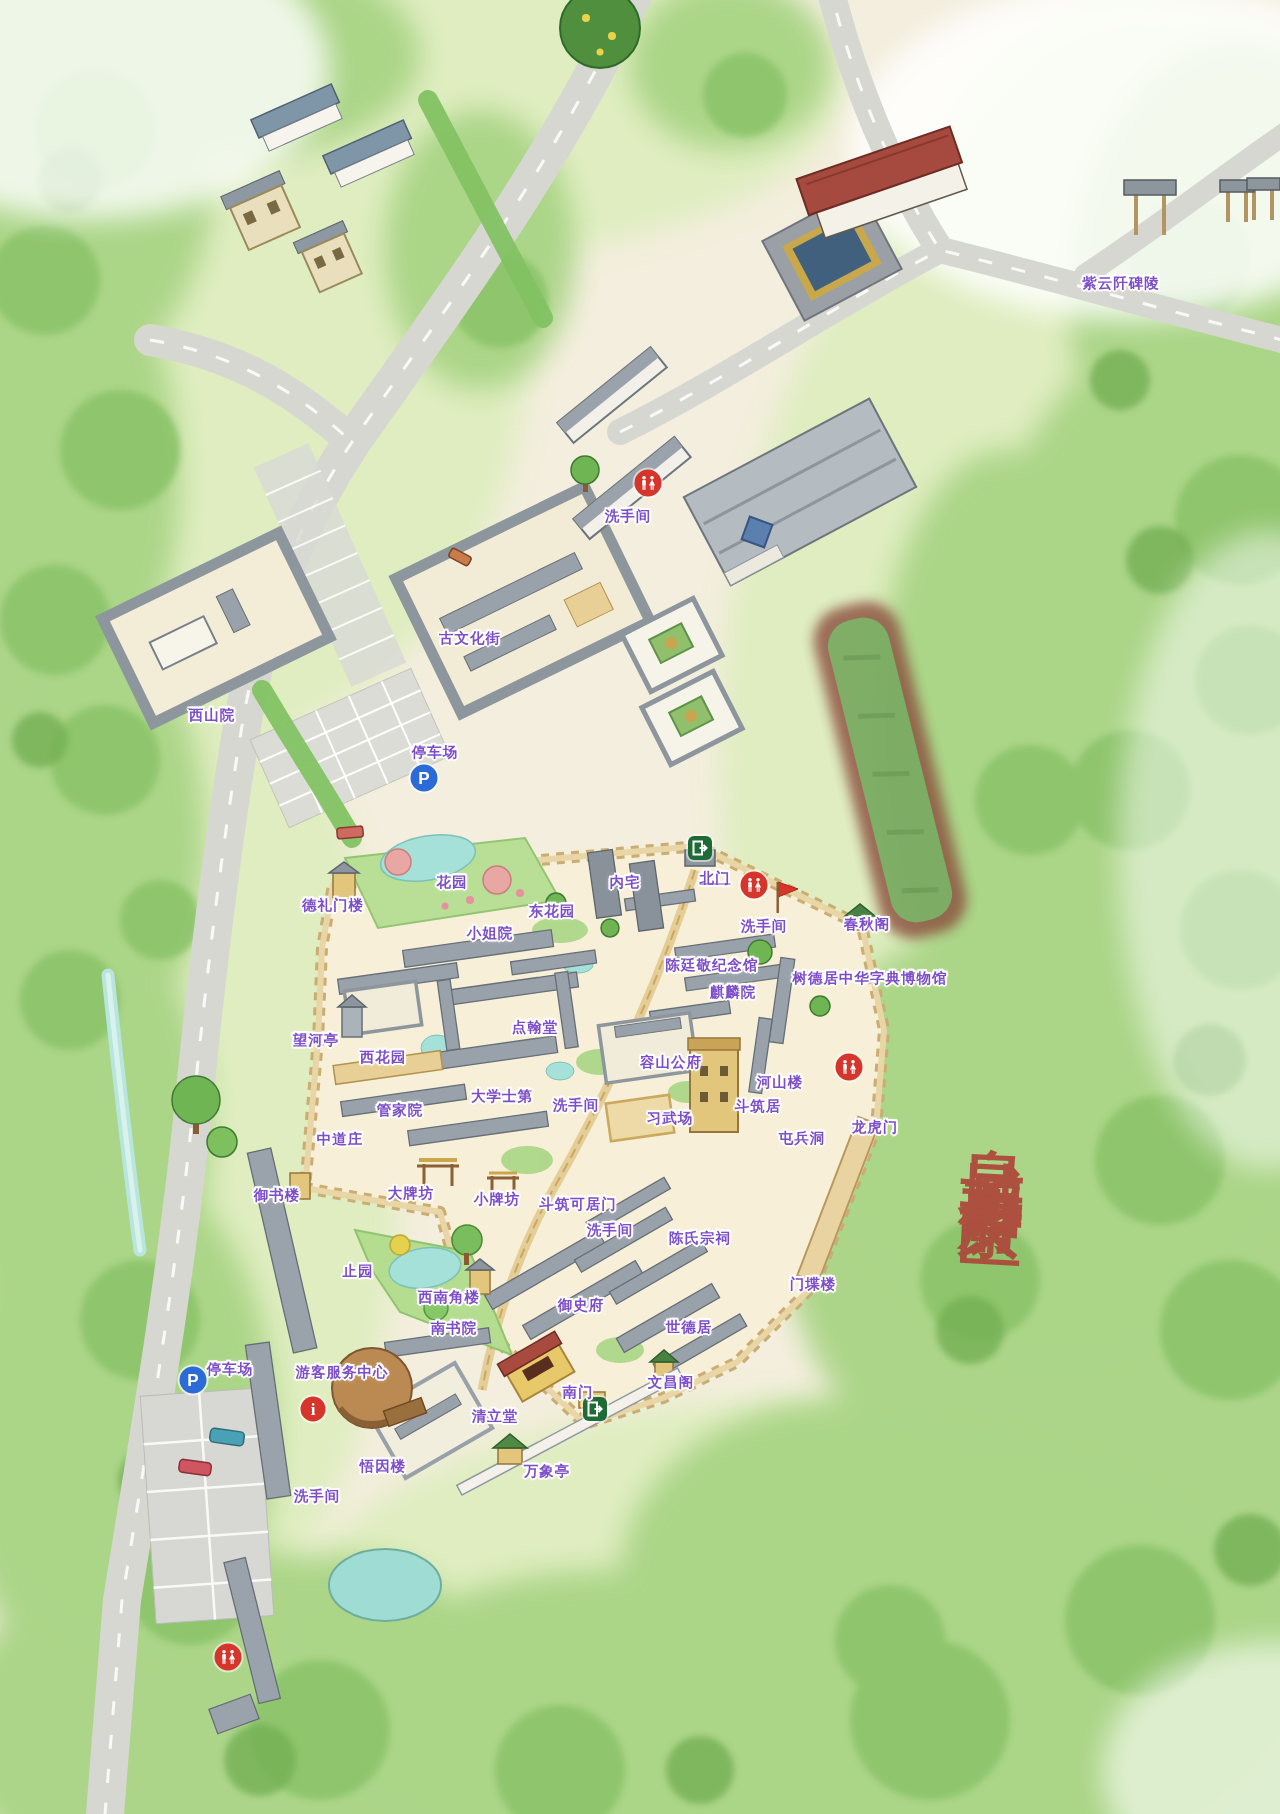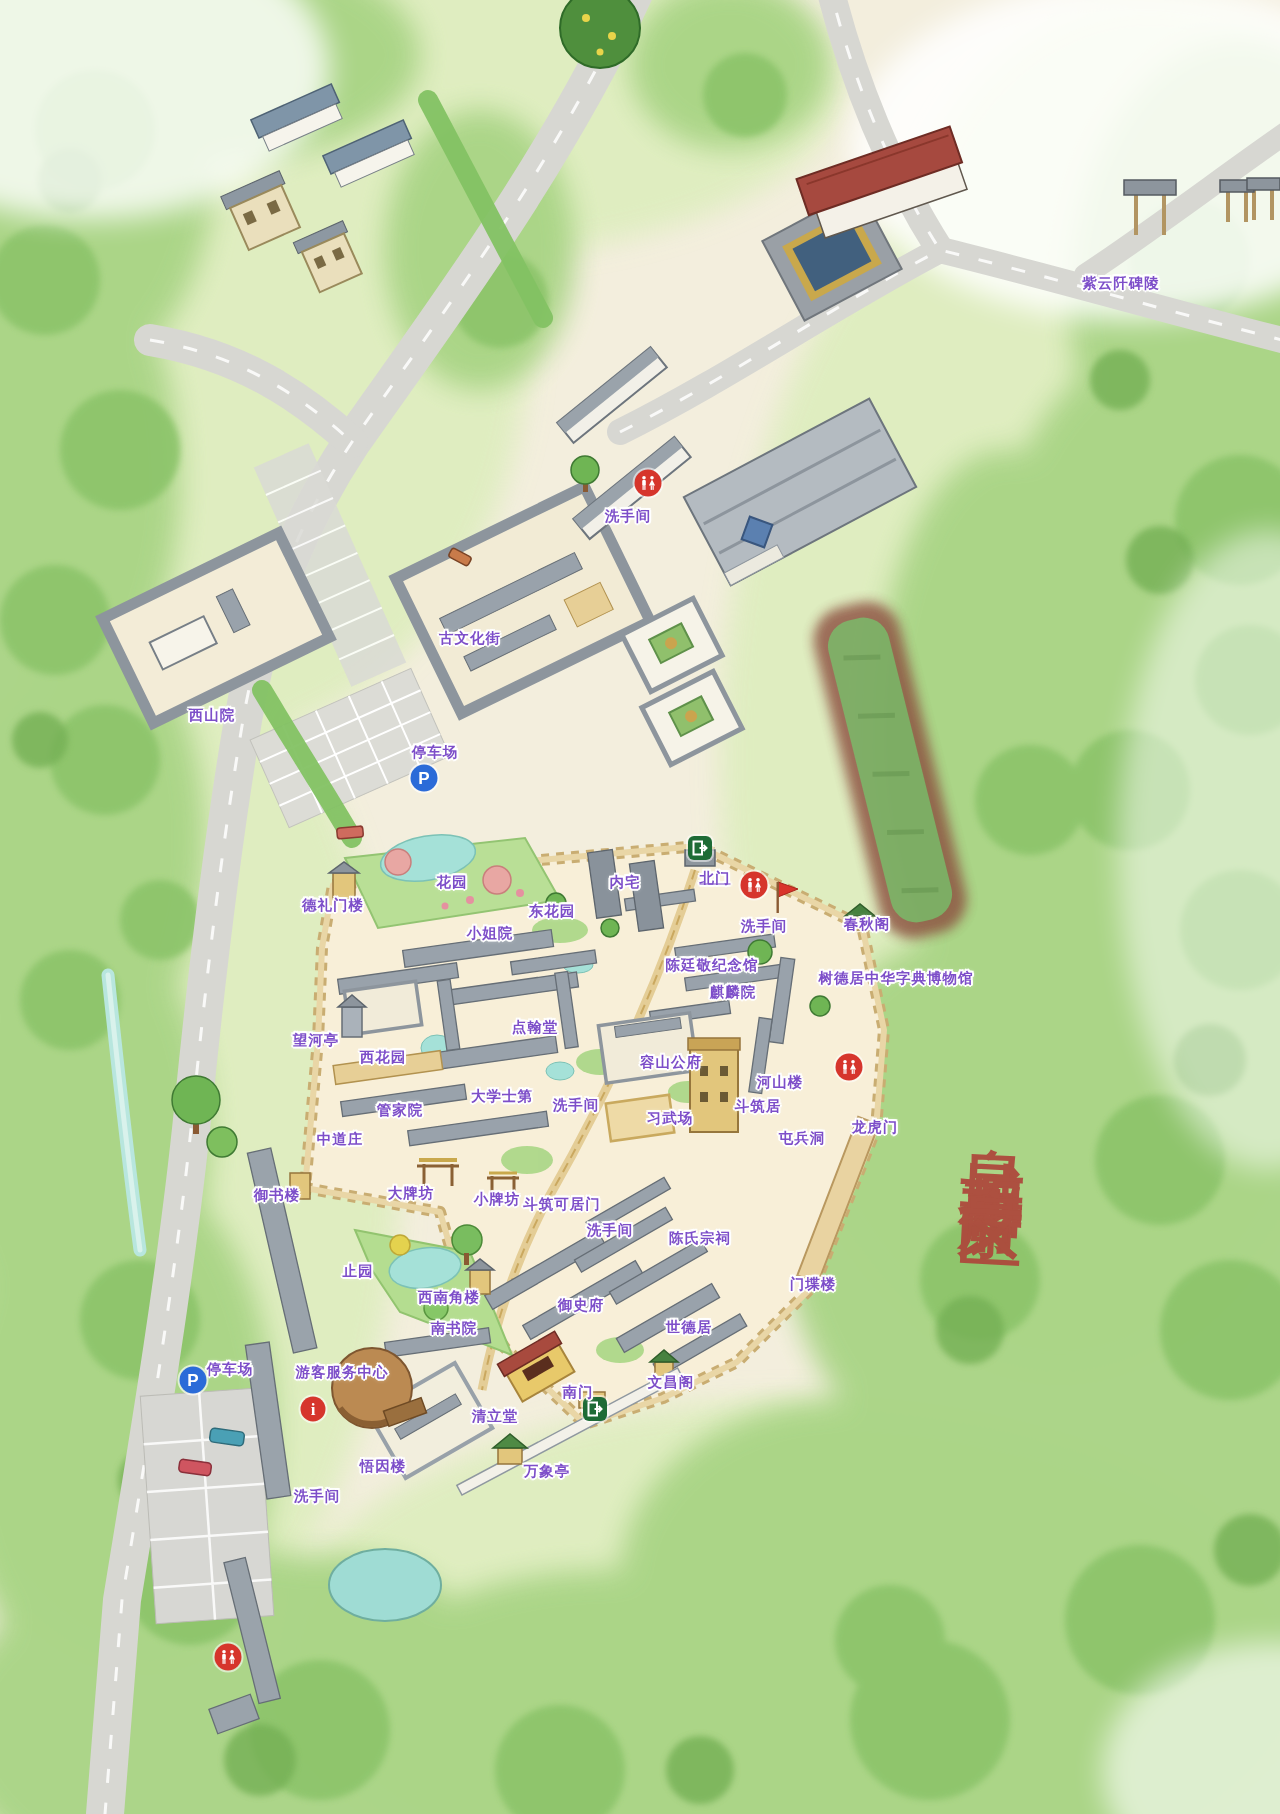--- a/index.html
+++ b/index.html
@@ -410,39 +410,39 @@
     <div class="lbl" style="left: 435px; top: 752px;">停车场</div>
     <div class="lbl" style="left: 452px; top: 882px;">花园</div>
     <div class="lbl" style="left: 333px; top: 905px;">德礼门楼</div>
     <div class="lbl" style="left: 625px; top: 882px;">内宅</div>
     <div class="lbl" style="left: 715px; top: 878px; text-decoration: underline;">北门</div>
     <div class="lbl" style="left: 552px; top: 911px;">东花园</div>
     <div class="lbl" style="left: 490px; top: 933px;">小姐院</div>
     <div class="lbl" style="left: 764px; top: 926px;">洗手间</div>
     <div class="lbl" style="left: 867px; top: 924px;">春秋阁</div>
     <div class="lbl" style="left: 712px; top: 965px;">陈廷敬纪念馆</div>
-    <div class="lbl" style="left: 896px; top: 978px;">树德居中华字典博物馆</div>
+    <div class="lbl" style="left: 870px; top: 978px;">树德居中华字典博物馆</div>
     <div class="lbl" style="left: 733px; top: 992px;">麒麟院</div>
     <div class="lbl" style="left: 535px; top: 1027px;">点翰堂</div>
     <div class="lbl" style="left: 316px; top: 1040px;">望河亭</div>
     <div class="lbl" style="left: 383px; top: 1057px;">西花园</div>
     <div class="lbl" style="left: 671px; top: 1062px;">容山公府</div>
     <div class="lbl" style="left: 780px; top: 1082px;">河山楼</div>
     <div class="lbl" style="left: 502px; top: 1096px;">大学士第</div>
     <div class="lbl" style="left: 576px; top: 1105px;">洗手间</div>
     <div class="lbl" style="left: 758px; top: 1106px;">斗筑居</div>
     <div class="lbl" style="left: 400px; top: 1110px;">管家院</div>
     <div class="lbl" style="left: 670px; top: 1118px;">习武场</div>
     <div class="lbl" style="left: 875px; top: 1127px;">龙虎门</div>
     <div class="lbl" style="left: 340px; top: 1139px;">中道庄</div>
     <div class="lbl" style="left: 802px; top: 1138px;">屯兵洞</div>
     <div class="lbl" style="left: 277px; top: 1195px;">御书楼</div>
     <div class="lbl" style="left: 408px; top: 1193px; padding-left: 6px;">大牌坊</div>
     <div class="lbl" style="left: 497px; top: 1199px;">小牌坊</div>
-    <div class="lbl" style="left: 562px; top: 1204px;">斗筑可居门</div>
+    <div class="lbl" style="left: 562px; top: 1204px; padding-left: 32px;">斗筑可居门</div>
     <div class="lbl" style="left: 610px; top: 1230px;">洗手间</div>
     <div class="lbl" style="left: 700px; top: 1238px; font-family: Liberation Serif, serif;">陈氏宗祠</div>
     <div class="lbl" style="left: 350px; top: 1271px; margin-left: 8px;">止园</div>
     <div class="lbl" style="left: 813px; top: 1284px;">门堞楼</div>
     <div class="lbl" style="left: 449px; top: 1297px;">西南角楼</div>
     <div class="lbl" style="left: 581px; top: 1305px;">御史府</div>
     <div class="lbl" style="left: 689px; top: 1327px;">世德居</div>
     <div class="lbl" style="left: 440px; top: 1328px; padding-left: 28px;">南书院</div>
     <div class="lbl" style="left: 230px; top: 1369px;">停车场</div>
     <div class="lbl" style="left: 342px; top: 1372px;">游客服务中心</div>

